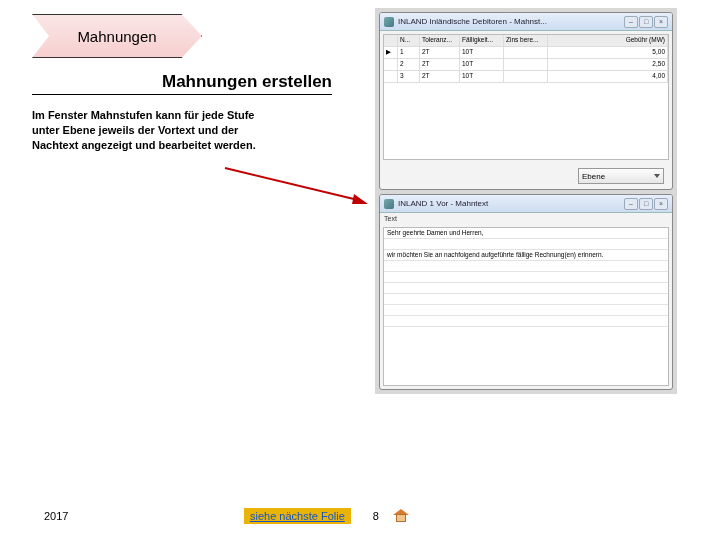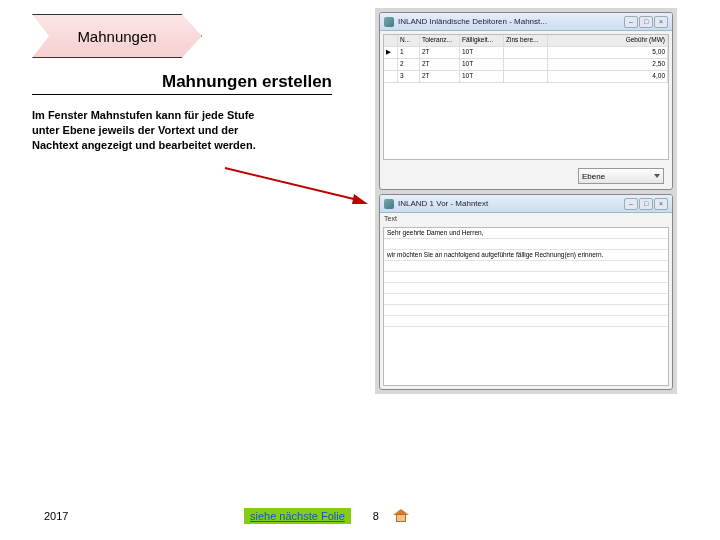--- a/index.html
+++ b/index.html
@@ -169,21 +169,21 @@
     width: 100%;
     display: flex; align-items: center;
     font-size: 11px;
   }
   .footer .year { margin-left: 32px; width: 200px; }
   .footer .mid { flex: 1; text-align: center; }
   .next-link {
     margin-right: 8px;
     color: #1155cc;
     text-decoration: underline;
-    background: #84cc16;
+    background: #eab308;
     padding: 2px 6px;
     display: inline-flex; align-items: center; gap: 6px;
     cursor: pointer;
   }
   .pagenum { width: 34px; text-align: center; }
   .home-icon {
     width: 16px; height: 14px;
     margin-right: 14px;
     position: relative;
   }

